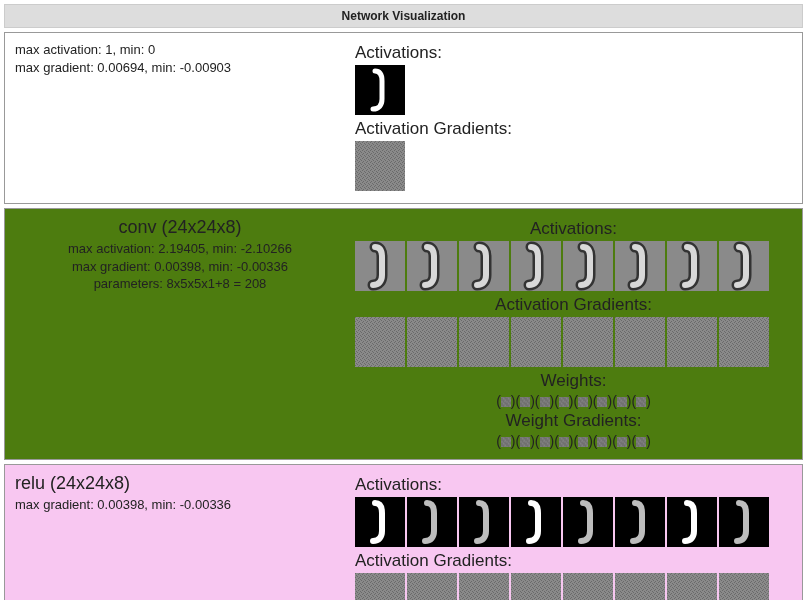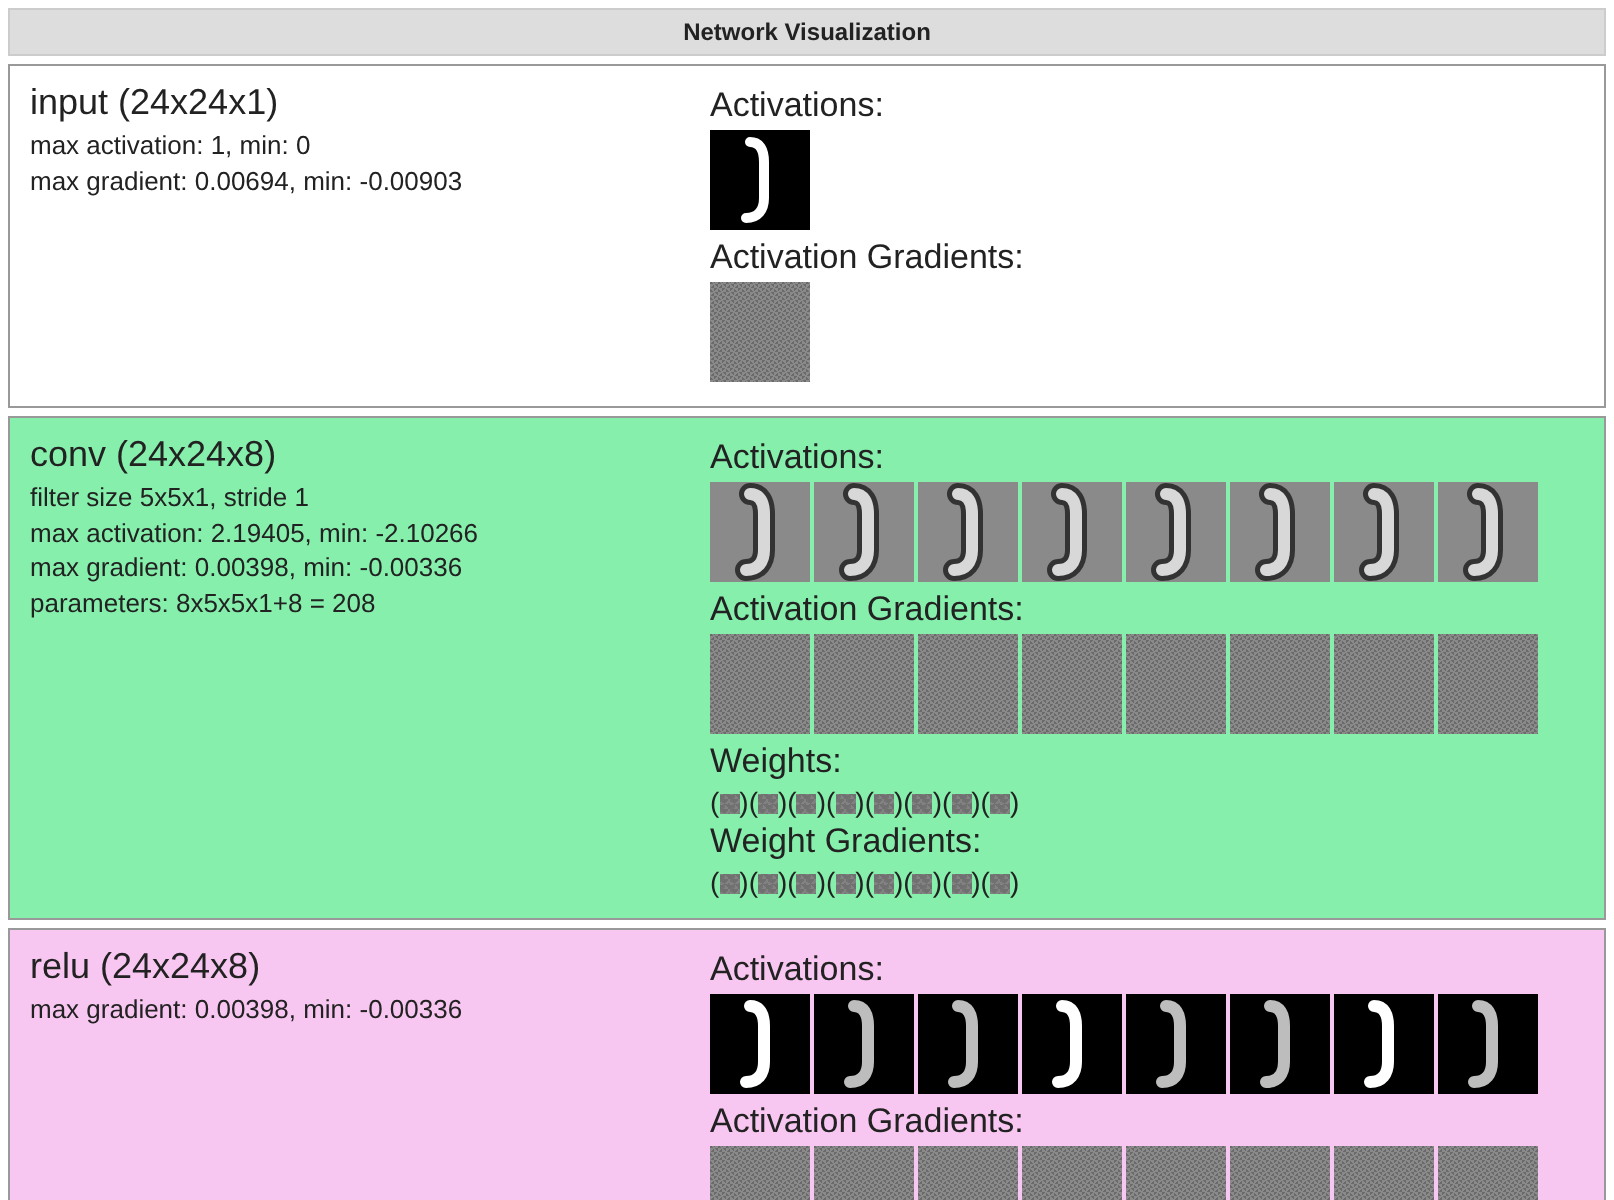--- a/index.html
+++ b/index.html
@@ -22,21 +22,21 @@
     font-size: 12px;
   }
   .layer {
     border: 1px solid #999;
     margin-bottom: 4px;
     padding: 8px 10px;
     display: flex;
     align-items: flex-start;
   }
   .layer-input { background: #fff; }
-  .layer-conv  { background: #86efac; }
+  .layer-conv  { background: #4d7c0f; text-align: center; }
   .layer-relu  { background: #f8c7f1; }
   .meta {
     flex: 0 0 330px;
     padding-right: 10px;
   }
   .vis { flex: 1; }
   .layer-title {
     font-size: 18px;
     margin-bottom: 2px;
   }
@@ -86,21 +86,20 @@
   .gray-act svg { width:100%; height:100%; }
 </style>
 </head>
 <body>
 
 <div class="header">Network Visualization</div>
 
 <div id="layers-container">
     <div class="layer layer-input">
       <div class="meta">
-        <div class="layer-title">input (24x24x1)</div>
         <div class="meta-line">max activation: 1, min: 0</div>
         <div class="meta-line">max gradient: 0.00694, min: -0.00903</div>
       </div>
       <div class="vis">
         <div class="sec-label">Activations:</div>
         <div class="thumb-row">
           <div class="thumb gray-act">
   <svg viewBox="0 0 50 50" xmlns="http://www.w3.org/2000/svg">
     <rect width="50" height="50" fill="#000"></rect>
 
@@ -110,21 +109,20 @@
         </div>
         <div class="sec-label">Activation Gradients:</div>
         <div class="thumb-row">
           <div class="thumb noise"></div>
         </div>
       </div>
     </div>
     <div class="layer layer-conv">
       <div class="meta">
         <div class="layer-title">conv (24x24x8)</div>
-        <div class="meta-line">filter size 5x5x1, stride 1</div>
         <div class="meta-line">max activation: 2.19405, min: -2.10266</div>
         <div class="meta-line">max gradient: 0.00398, min: -0.00336</div>
         <div class="meta-line">parameters: 8x5x5x1+8 = 208</div>
       </div>
       <div class="vis">
         <div class="sec-label">Activations:</div>
         <div class="thumb-row">
           <div class="thumb gray-act">
   <svg viewBox="0 0 50 50" xmlns="http://www.w3.org/2000/svg">
     <rect width="50" height="50" fill="#8a8a8a"></rect>

